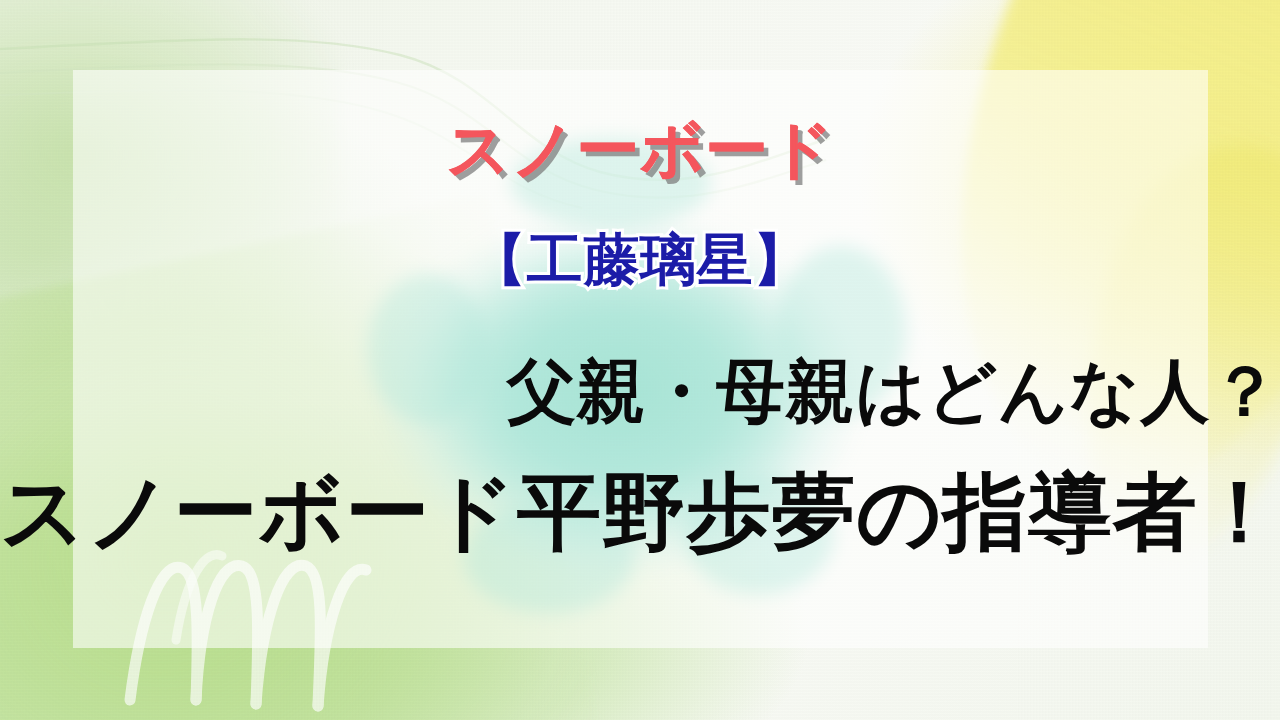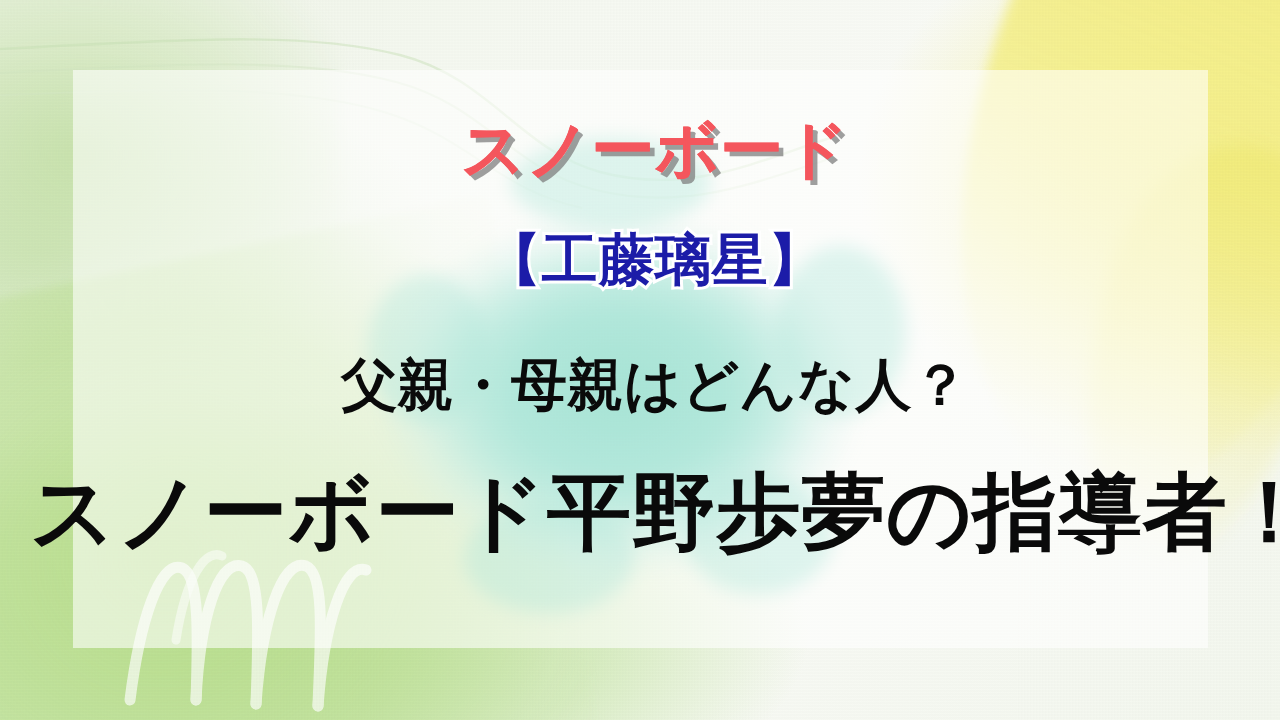--- a/index.html
+++ b/index.html
@@ -142,21 +142,20 @@
     flex-direction: column;
     align-items: center;
     pointer-events: none;
   }
 
   .line {
     white-space: nowrap;
     line-height: 1;
     font-weight: 700;
     letter-spacing: 0.01em;
-    padding-left: 30px;
   }
 
   .line-red {
     position: absolute;
     top: 118px;
     left: 0; right: 0;
     text-align: center;
     font-size: 63px;
     color: #f4565d;
     text-shadow: 5px 5px 0 rgba(122,122,122,0.72);
@@ -171,22 +170,22 @@
     font-size: 56px;
     color: #1c1ca8;
     -webkit-text-stroke: 6px #ffffff;
     paint-order: stroke fill;
   }
 
   .line-black1 {
     position: absolute;
     top: 357px;
     left: 0; right: 0;
-    text-align: center;
-    font-size: 56px;
+    text-align: right;
+    font-size: 69px;
     color: #0a0a0a;
   }
 
   .line-black2 {
     position: absolute;
     top: 470px;
     left: 0; right: 0;
     text-align: center;
     font-size: 84px;
     color: #0a0a0a;

